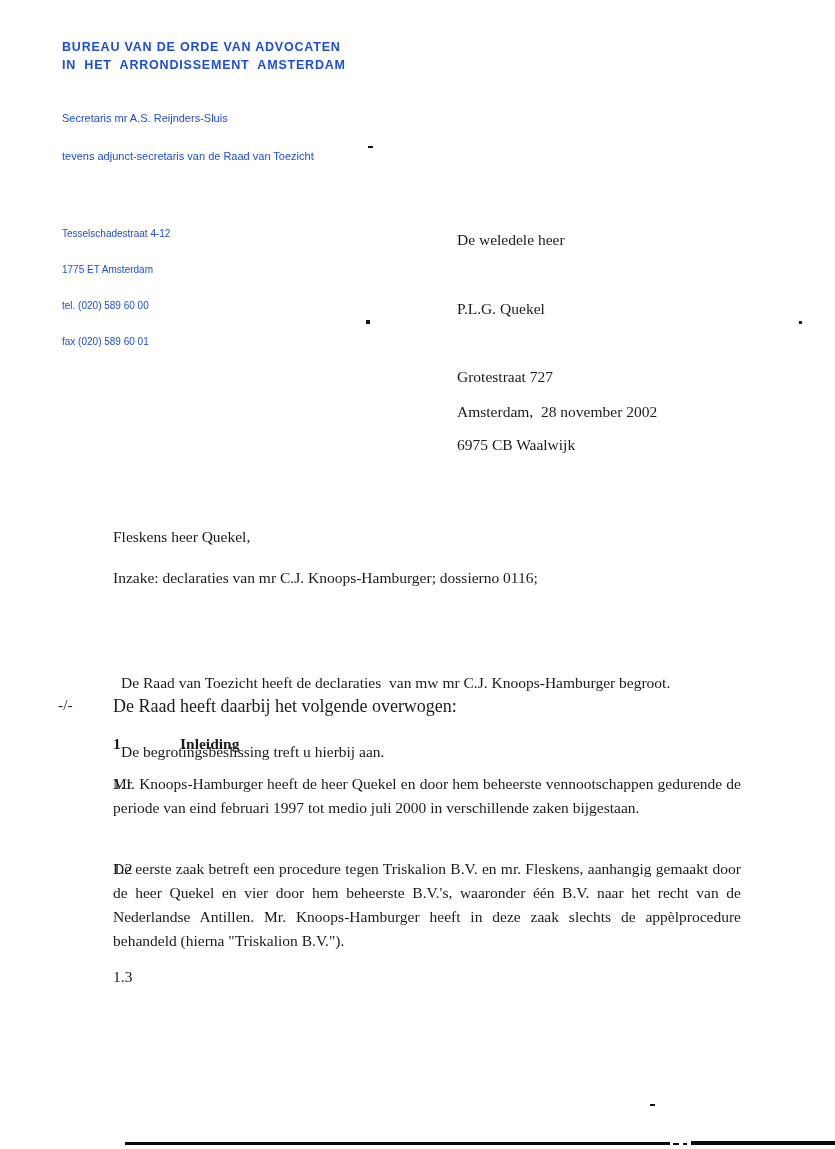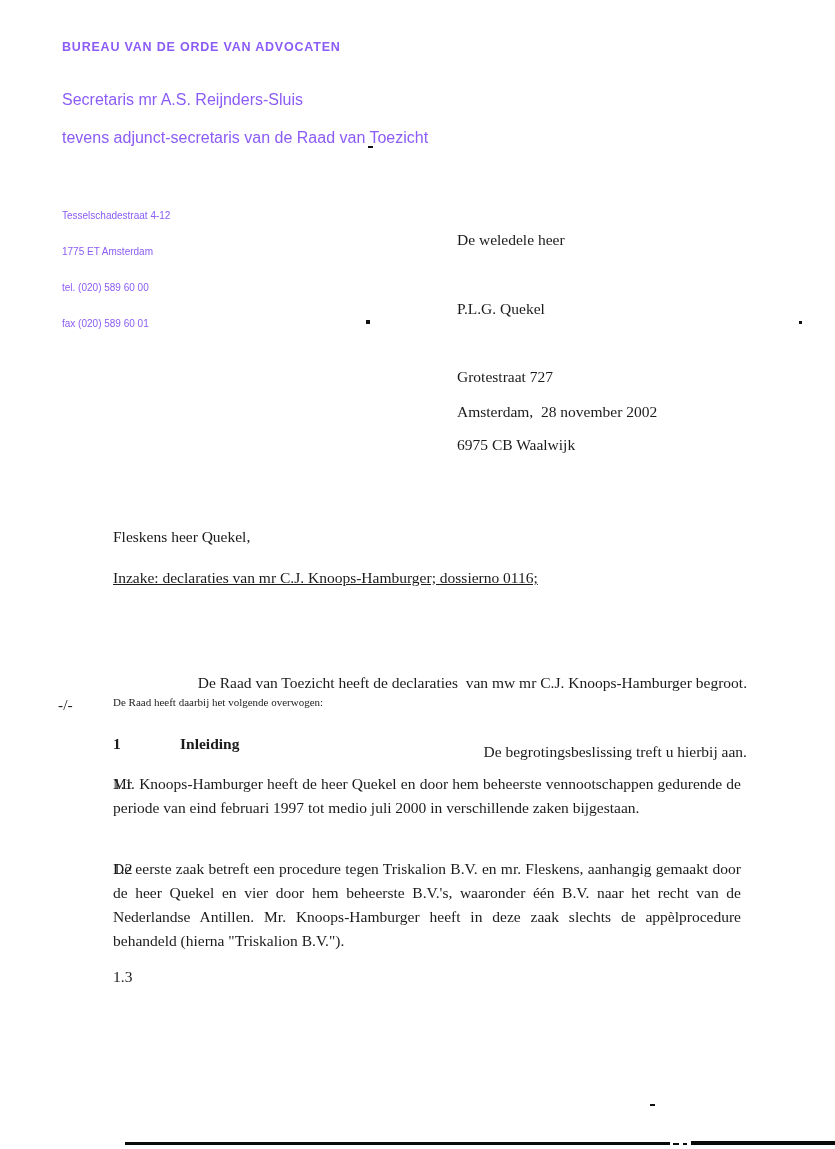--- a/index.html
+++ b/index.html
@@ -13,38 +13,38 @@
     font-family: "Liberation Serif", serif;
     color: #1b1b1b;
   }
 
   
   .sender {
     position: absolute;
     left: 62px;
     top: 38px;
     font-family: "Liberation Sans", sans-serif;
-    color: #8b5cf6;
+    color: #1d4ed8;
   }
   .org-line1 {
     font-size: 12.5px;
     font-weight: 600;
     letter-spacing: 0.8px;
     line-height: 18px;
     white-space: pre;
   }
   .org-line2 {
     font-size: 12.5px;
     font-weight: 600;
     letter-spacing: 0.8px;
     word-spacing: 4px;
     line-height: 18px;
     white-space: pre;
   }
-  .secretary { margin-top: 13px; font-size: 16px; line-height: 12.5px; white-space: pre; }
+  .secretary { margin-top: 13px; font-size: 11px; line-height: 12.5px; white-space: pre; }
   .sender-address { margin-top: 17px; font-size: 10px; line-height: 12px; white-space: pre; }
 
   
   .recipient {
     position: absolute;
     left: 457px;
     top: 184px;
     font-size: 15.5px;
     line-height: 22.7px;
     white-space: pre;
@@ -65,46 +65,44 @@
     top: 528px;
     font-size: 15.5px;
     white-space: pre;
   }
 
   .subject {
     position: absolute;
     left: 113px;
     top: 569px;
     font-size: 15.5px;
-    text-decoration: underline;
     white-space: pre;
   }
 
   .intro-par {
     position: absolute;
-    left: 107px;
+    left: 121px;
     top: 625px;
     width: 640px;
     font-size: 15.5px;
     line-height: 23px;
     white-space: pre-wrap;
-    text-align: right;
   }
 
   .margin-mark {
     position: absolute;
     left: 58px;
     top: 696px;
     font-size: 15.5px;
   }
   .considered {
     position: absolute;
     left: 113px;
     top: 696px;
-    font-size: 11px;
+    font-size: 18px;
     white-space: pre;
   }
 
   .section-heading {
     position: absolute;
     left: 113px;
     top: 735px;
     width: 628px;
     font-size: 15.5px;
     font-weight: bold;
@@ -140,20 +138,21 @@
   .scanline-d2 { left: 683px; top: 1143px; width: 4px; height: 2px; }
   .scanline-2 { left: 691px; top: 1141px; width: 144px; height: 4px; }
 </style>
 </head>
 <body>
 
 <div class="page">
 
   <div class="sender">
     <div class="org-line1">BUREAU VAN DE ORDE VAN ADVOCATEN</div>
+    <div class="org-line2">IN HET ARRONDISSEMENT AMSTERDAM</div>
     <div class="secretary">
       <div>Secretaris mr A.S. Reijnders-Sluis</div>
       <div>tevens adjunct-secretaris van de Raad van Toezicht</div>
     </div>
     <div class="sender-address">
       <div>Tesselschadestraat 4-12</div>
       <div>1775 ET Amsterdam</div>
       <div>tel. (020) 589 60 00</div>
       <div>fax (020) 589 60 01</div>
     </div>

